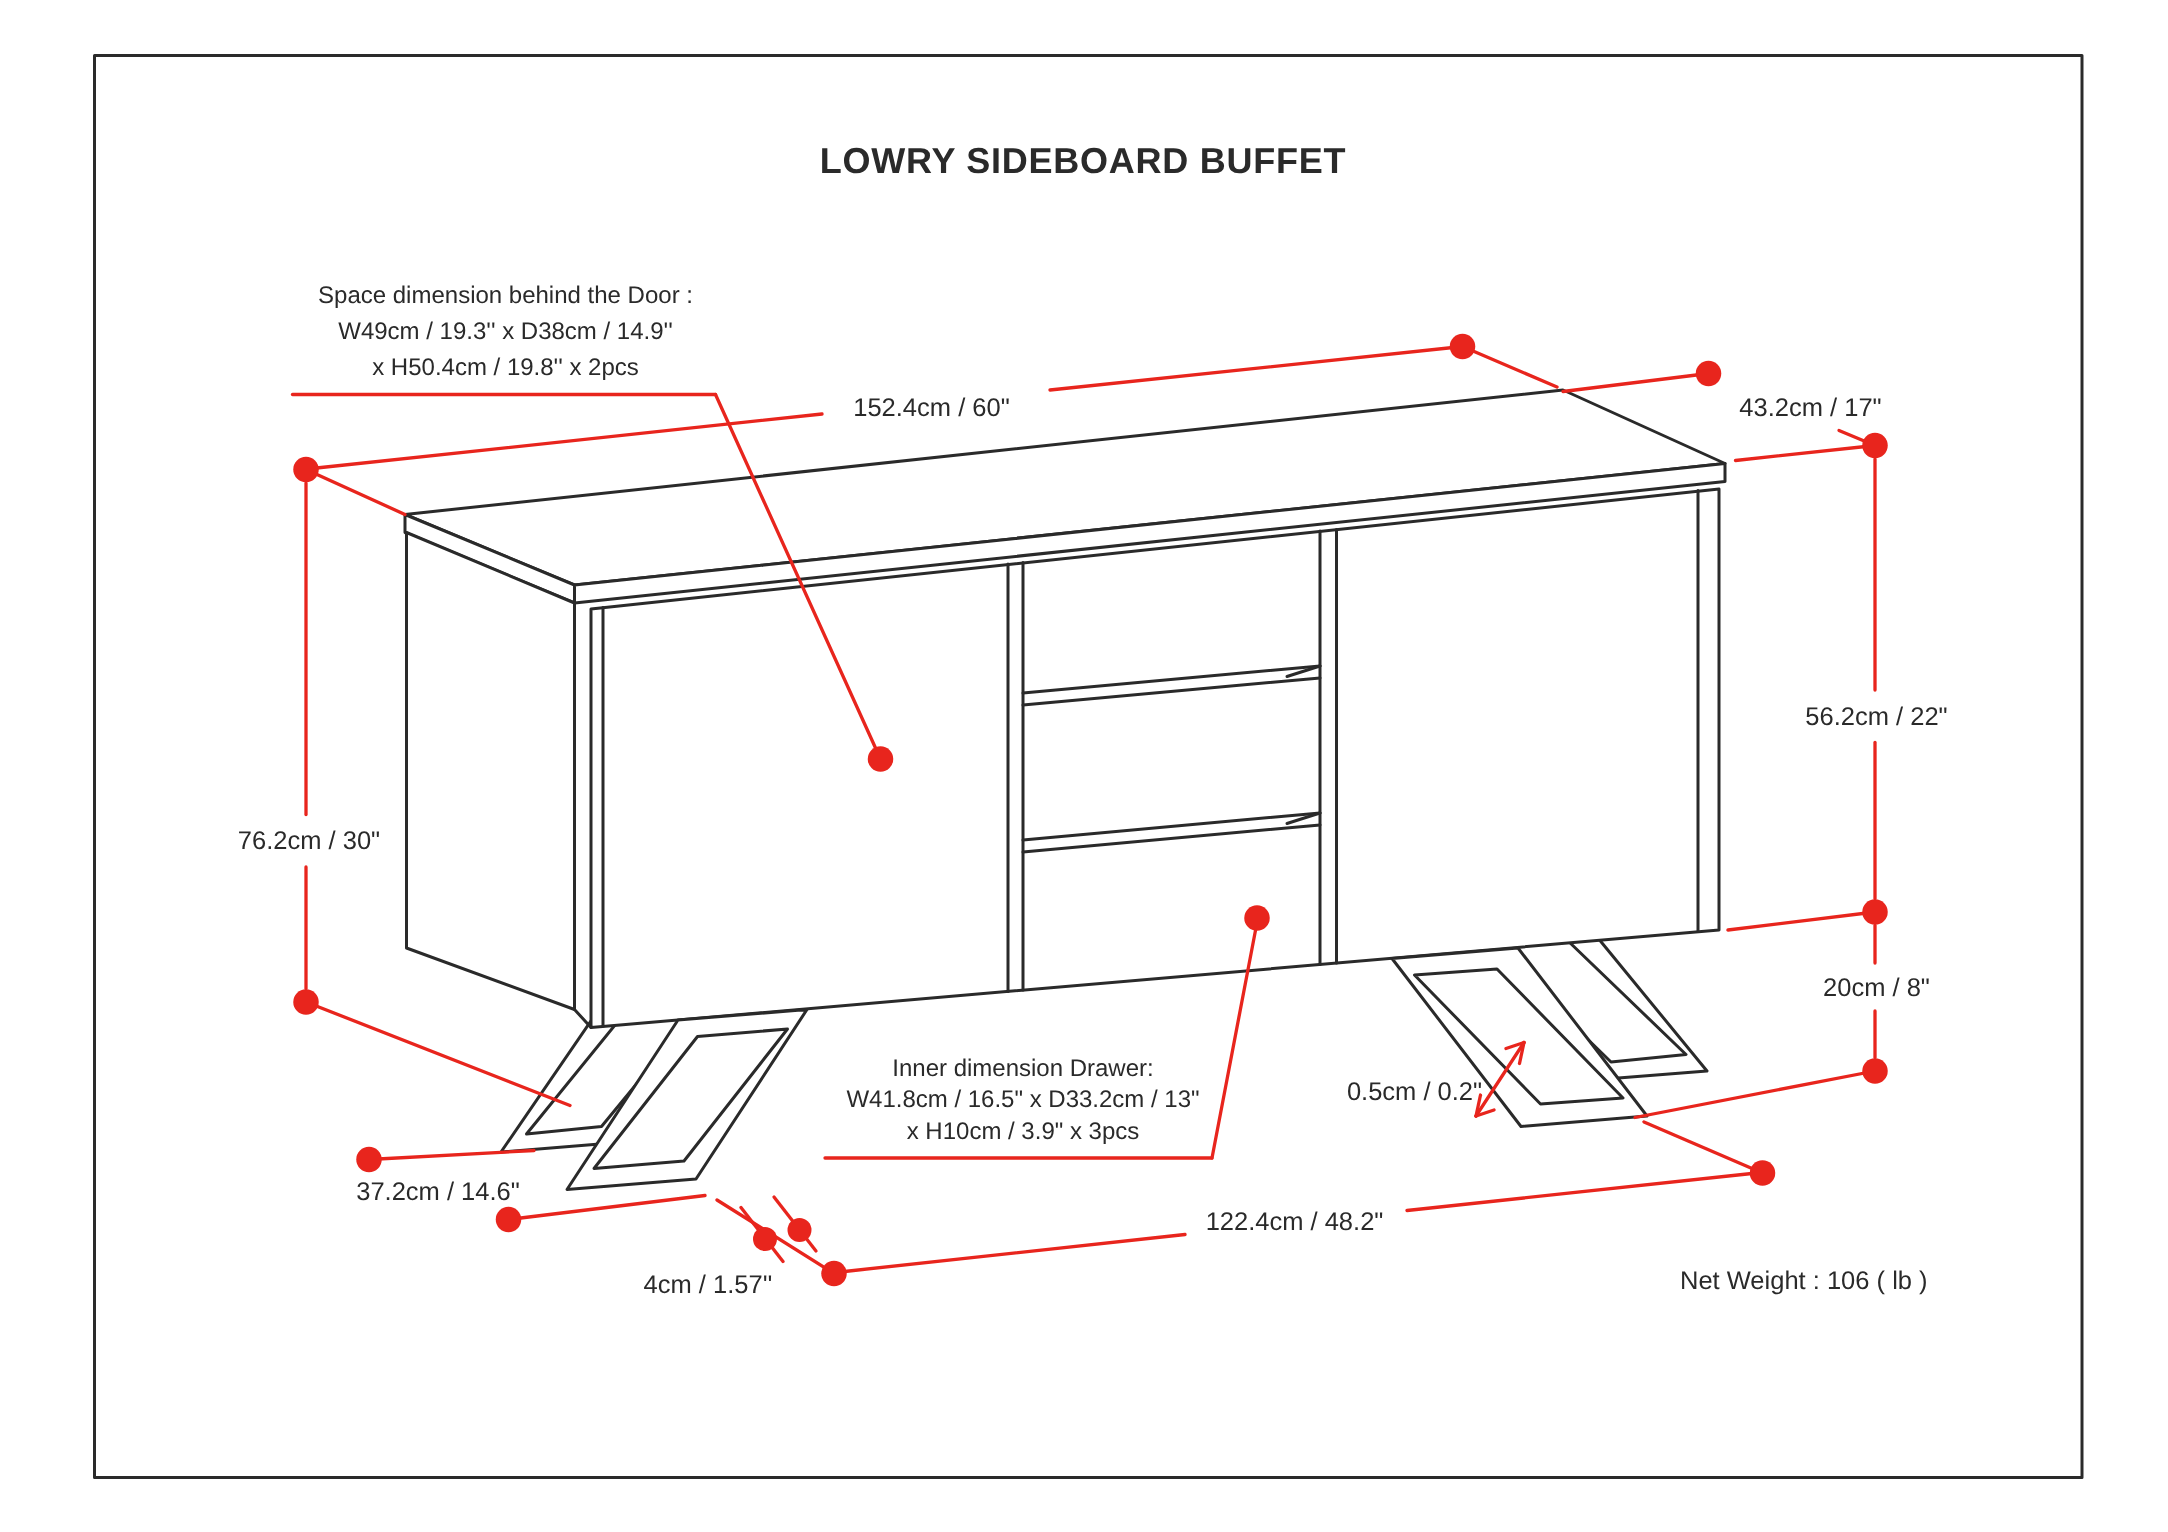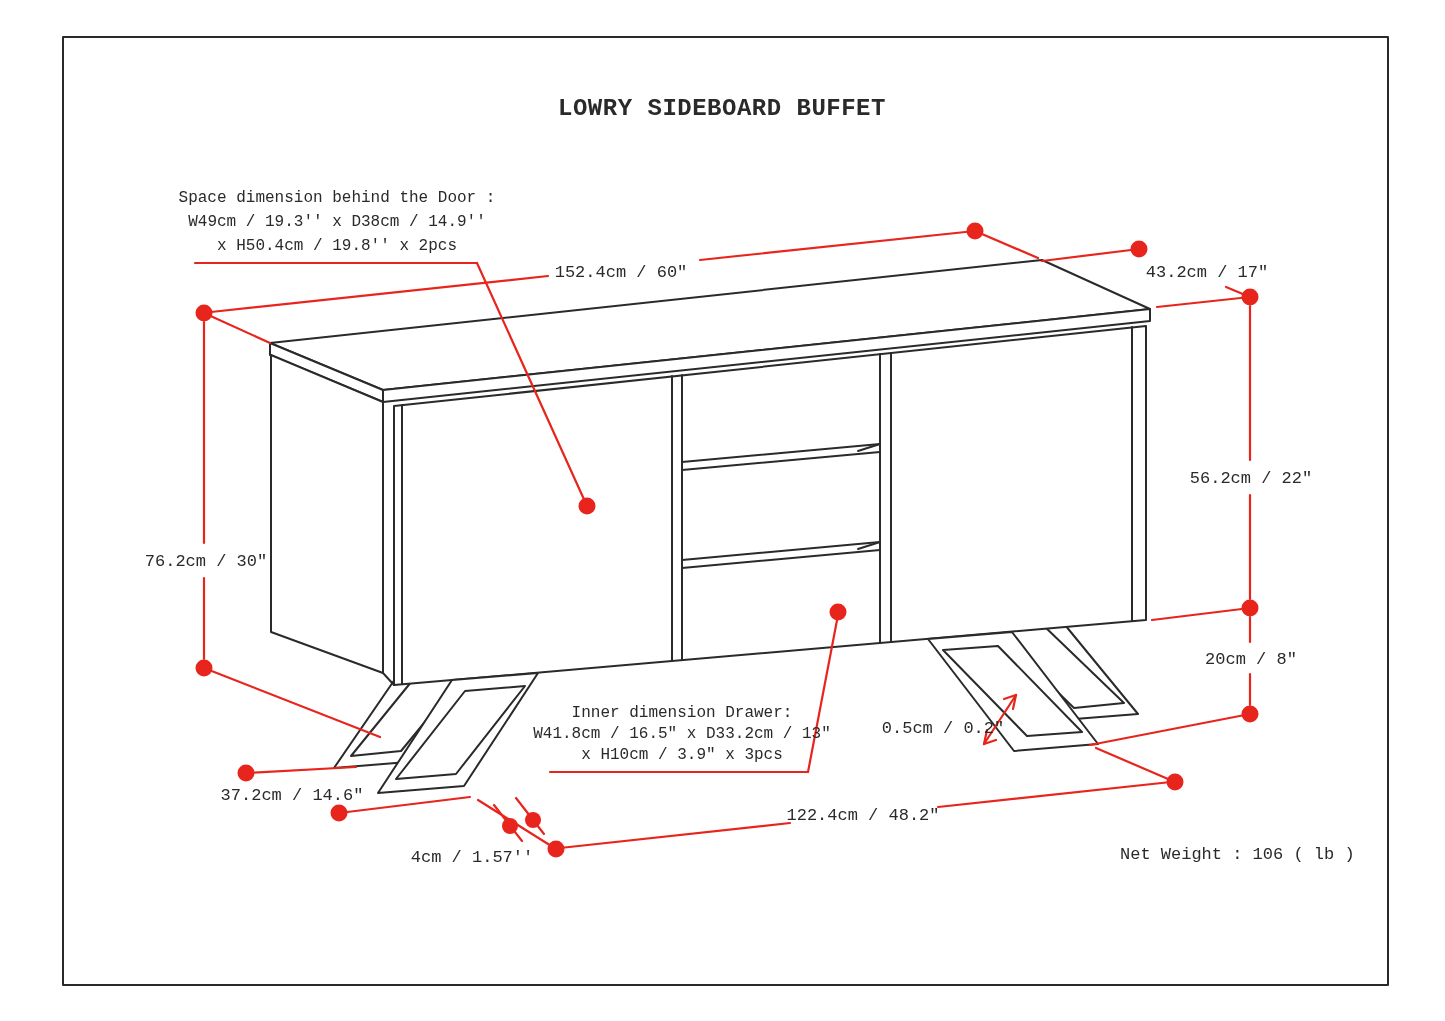--- a/index.html
+++ b/index.html
@@ -1,17 +1,17 @@
 <!DOCTYPE html>
 <html style="--red: #e8251d; --ink: #2a2a2a;"><head>
 <meta charset="utf-8">
 <style>
   html,body{margin:0;padding:0;background:#ffffff;}
   .page{position:relative;width:1445px;height:1021px;background:#fff;overflow:hidden;
-        font-family:Liberation Mono, monospace;}
+        font-family:Liberation Sans, sans-serif;}
   svg{display:block}
   .blk{stroke:var(--ink);fill:none;stroke-width:2;stroke-linejoin:round;stroke-linecap:round}
   .blkf{stroke:var(--ink);fill:#ffffff;stroke-width:2;stroke-linejoin:round;stroke-linecap:round}
   .red{stroke:var(--red);fill:none;stroke-width:2.2;stroke-linecap:round}
   .dot{fill:var(--red);stroke:none}
   text{fill:var(--ink)}
   .ttl{font-size:24px;font-weight:bold;letter-spacing:.5px}
   .lbl{font-size:17px}
   .note{font-size:16px}
   .mid{text-anchor:middle}

